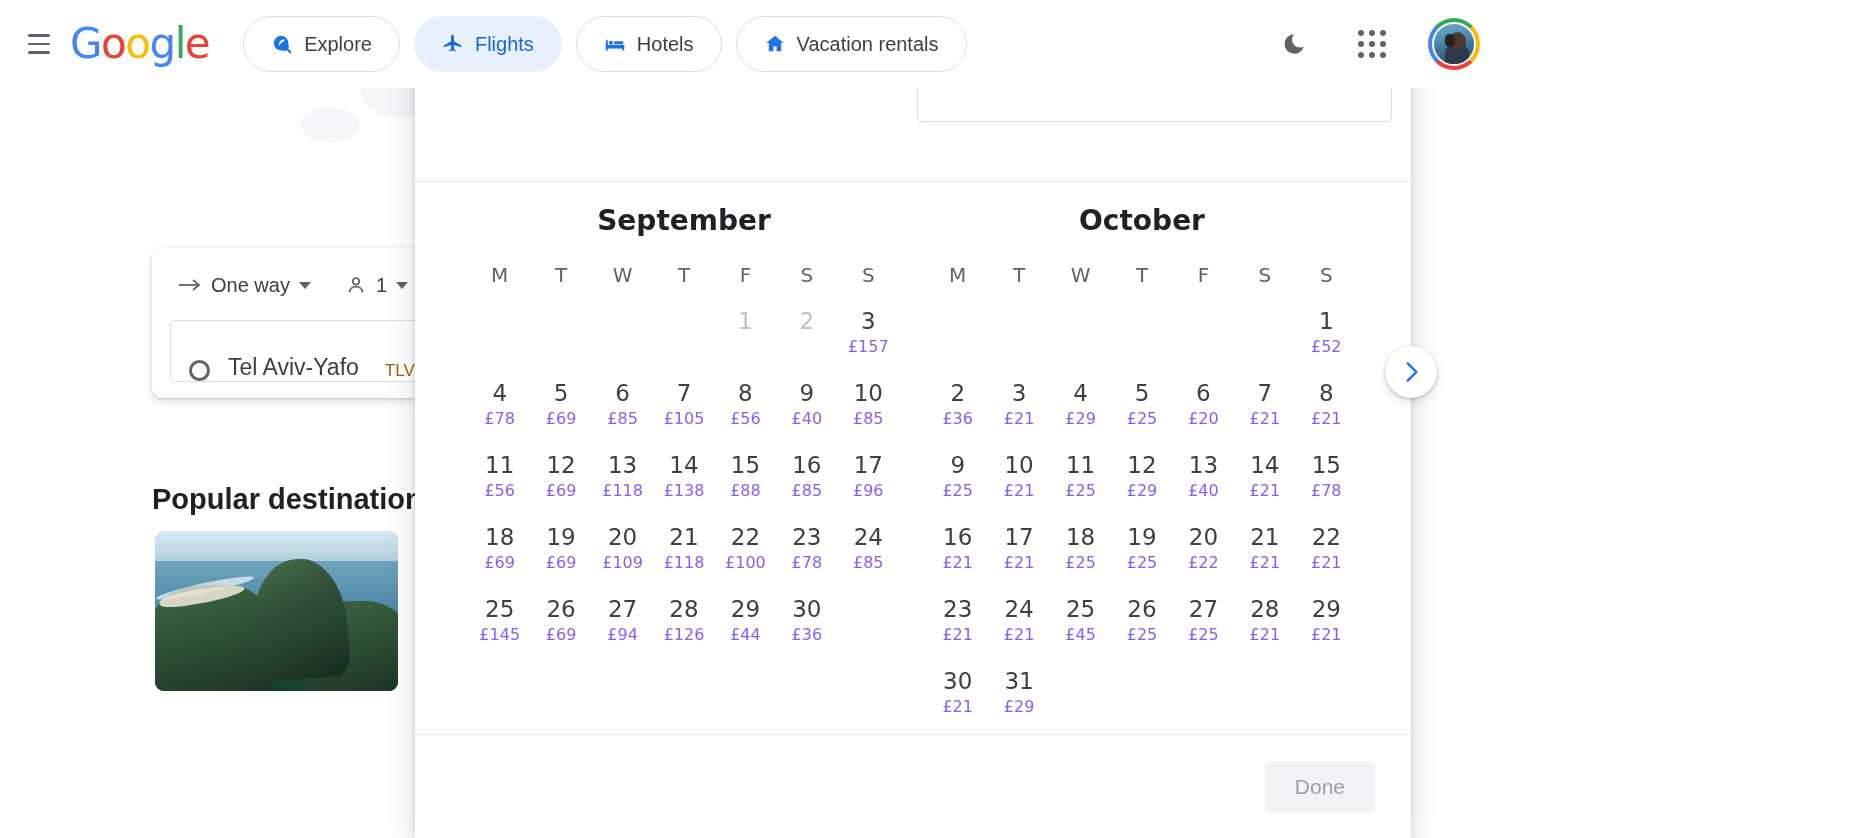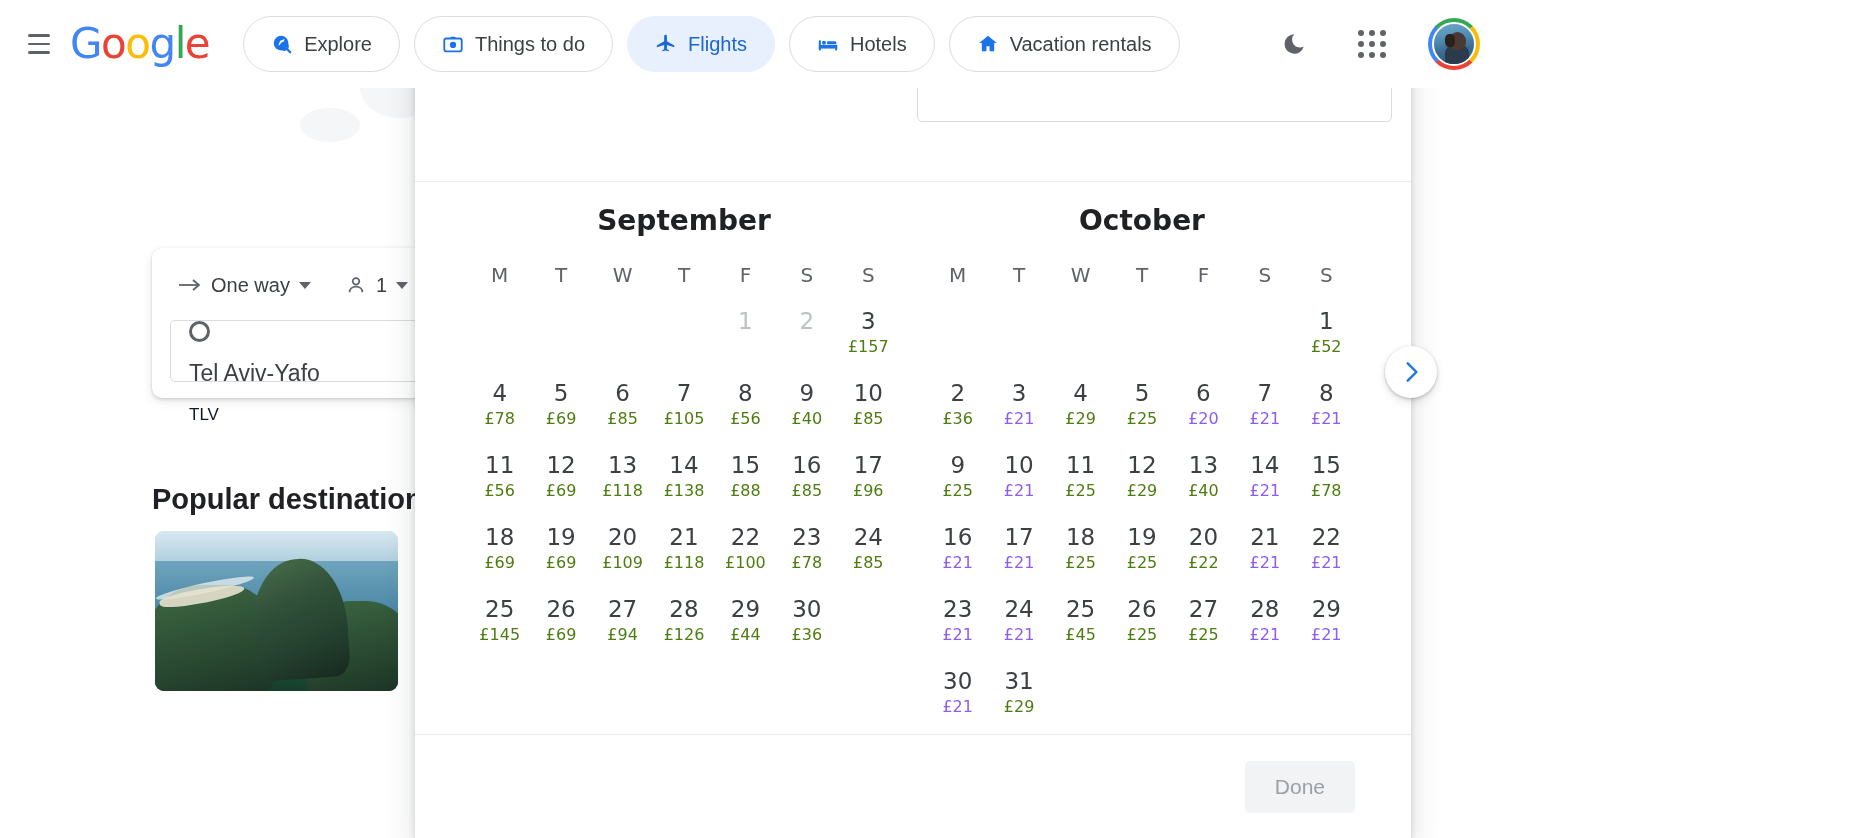--- a/index.html
+++ b/index.html
@@ -80,25 +80,25 @@
     box-shadow: 0 1px 3px rgba(60,64,67,.22), 0 4px 10px rgba(60,64,67,.12);
     padding: 14px 18px;
   }
   .sc-row1 { display: flex; align-items: center; gap: 18px; height: 46px; }
   .sc-chip { display: flex; align-items: center; gap: 9px; font-size: 20px; color: #3c4043;
     padding: 6px 8px; border-radius: 4px; cursor: pointer; }
   .caret { width: 0; height: 0; border-left: 6px solid transparent; border-right: 6px solid transparent;
     border-top: 7px solid #5f6368; }
   .sc-field {
     margin-top: 12px; height: 62px; border: 1px solid #dadce0; border-radius: 5px;
-    display: flex; align-items: flex-start; padding: 0 18px; gap: 18px; cursor: text; flex-direction: column;
+    display: flex; align-items: flex-end; padding: 0 18px; gap: 18px; cursor: text;
   }
   .circ-icon { width: 21px; height: 21px; border-radius: 50%; border: 3.5px solid #5f6368; flex-shrink: 0; }
   .sc-city { font-size: 23px; color: #3c4043; }
-  .sc-code { font-size: 17px; color: #0f172a; }
+  .sc-code { font-size: 17px; color: #a16207; margin-left: 8px; }
 
   .popular-title {
     position: absolute; left: 152px; top: 395px;
     font-size: 29px; font-weight: bold; color: #202124; white-space: nowrap;
   }
   .dest-card {
     position: absolute; left: 155px; top: 443px;
     width: 243px; height: 160px; border-radius: 9px; overflow: hidden;
     background: linear-gradient(185deg, #cfe4ef 0%, #a9cfe2 22%, #5f98b5 40%, #2f6b4c 58%, #1d4d33 78%, #13392a 100%);
   }
@@ -159,28 +159,28 @@
     height: 66px; display: flex; flex-direction: column; align-items: center;
     justify-content: flex-start; padding-top: 4px; cursor: pointer; border-radius: 6px;
   }
   .day.empty { cursor: default; }
   .day-num {
     font-size: 23px; color: #3c4043; line-height: 28px;
     font-family: "DejaVu Sans", sans-serif;
   }
   .day.disabled .day-num { color: #bdc1c6; }
   .day-price {
-    font-size: 16px; color: #4d7c0f; line-height: 20px; margin-top: 2px;
+    font-size: 16px; color: #8b5cf6; line-height: 20px; margin-top: 2px;
     font-family: "DejaVu Sans", sans-serif;
   }
   .day-price.cheap { color: #8b5cf6; font-weight: normal; }
 
   .cal-footer {
     height: 104px; border-top: 1px solid #e8eaed; flex-shrink: 0;
-    display: flex; align-items: center; justify-content: flex-end; padding-right: 56px;
+    display: flex; align-items: center; justify-content: flex-end; padding-right: 36px;
   }
   .done-btn {
     height: 52px; min-width: 108px; padding: 0 30px;
     background: #f1f3f4; color: #9aa0a6; border: none; border-radius: 5px;
     font-size: 21px; cursor: default; font-family: "Liberation Sans", sans-serif;
   }
 
   .next-btn {
     position: absolute; left: 1385px; top: 258px;
     width: 52px; height: 52px; border-radius: 50%; background: #fff;
@@ -208,28 +208,20 @@
     <div class="pill">
       <svg width="22" height="22" viewBox="0 0 24 24">
         <circle cx="11" cy="11" r="8" fill="#1a73e8"></circle>
         <path d="M15 6.5l-2 5-5 2 2-5z" fill="#fff"></path>
         <circle cx="14.5" cy="14.5" r="4" fill="none" stroke="#1a73e8" stroke-width="2"></circle>
         <line x1="17.3" y1="17.3" x2="21" y2="21" stroke="#1a73e8" stroke-width="2.4" stroke-linecap="round"></line>
       </svg>
       <span>Explore</span>
     </div>
 
-    <div class="pill">
-      <svg width="22" height="22" viewBox="0 0 24 24">
-        <rect x="2.5" y="6" width="19" height="14" rx="2.4" fill="none" stroke="#1a73e8" stroke-width="2"></rect>
-        <path d="M8.5 6l1.4-2h4.2l1.4 2z" fill="#1a73e8"></path>
-        <circle cx="12" cy="13" r="3.4" fill="#1a73e8"></circle>
-      </svg>
-      <span>Things to do</span>
-    </div>
 
     <div class="pill active">
       <svg width="22" height="22" viewBox="0 0 24 24">
         <path fill="#1967d2" d="M21 15.5v-2l-8-4.5V3.5a1.5 1.5 0 0 0-3 0V9l-8 4.5v2l8-2.4v4.3l-2.2 1.6V20l3.7-1 3.7 1v-1l-2.2-1.6v-4.3z"></path>
       </svg>
       <span>Flights</span>
     </div>
 
     <div class="pill">
       <svg width="22" height="22" viewBox="0 0 24 24">

